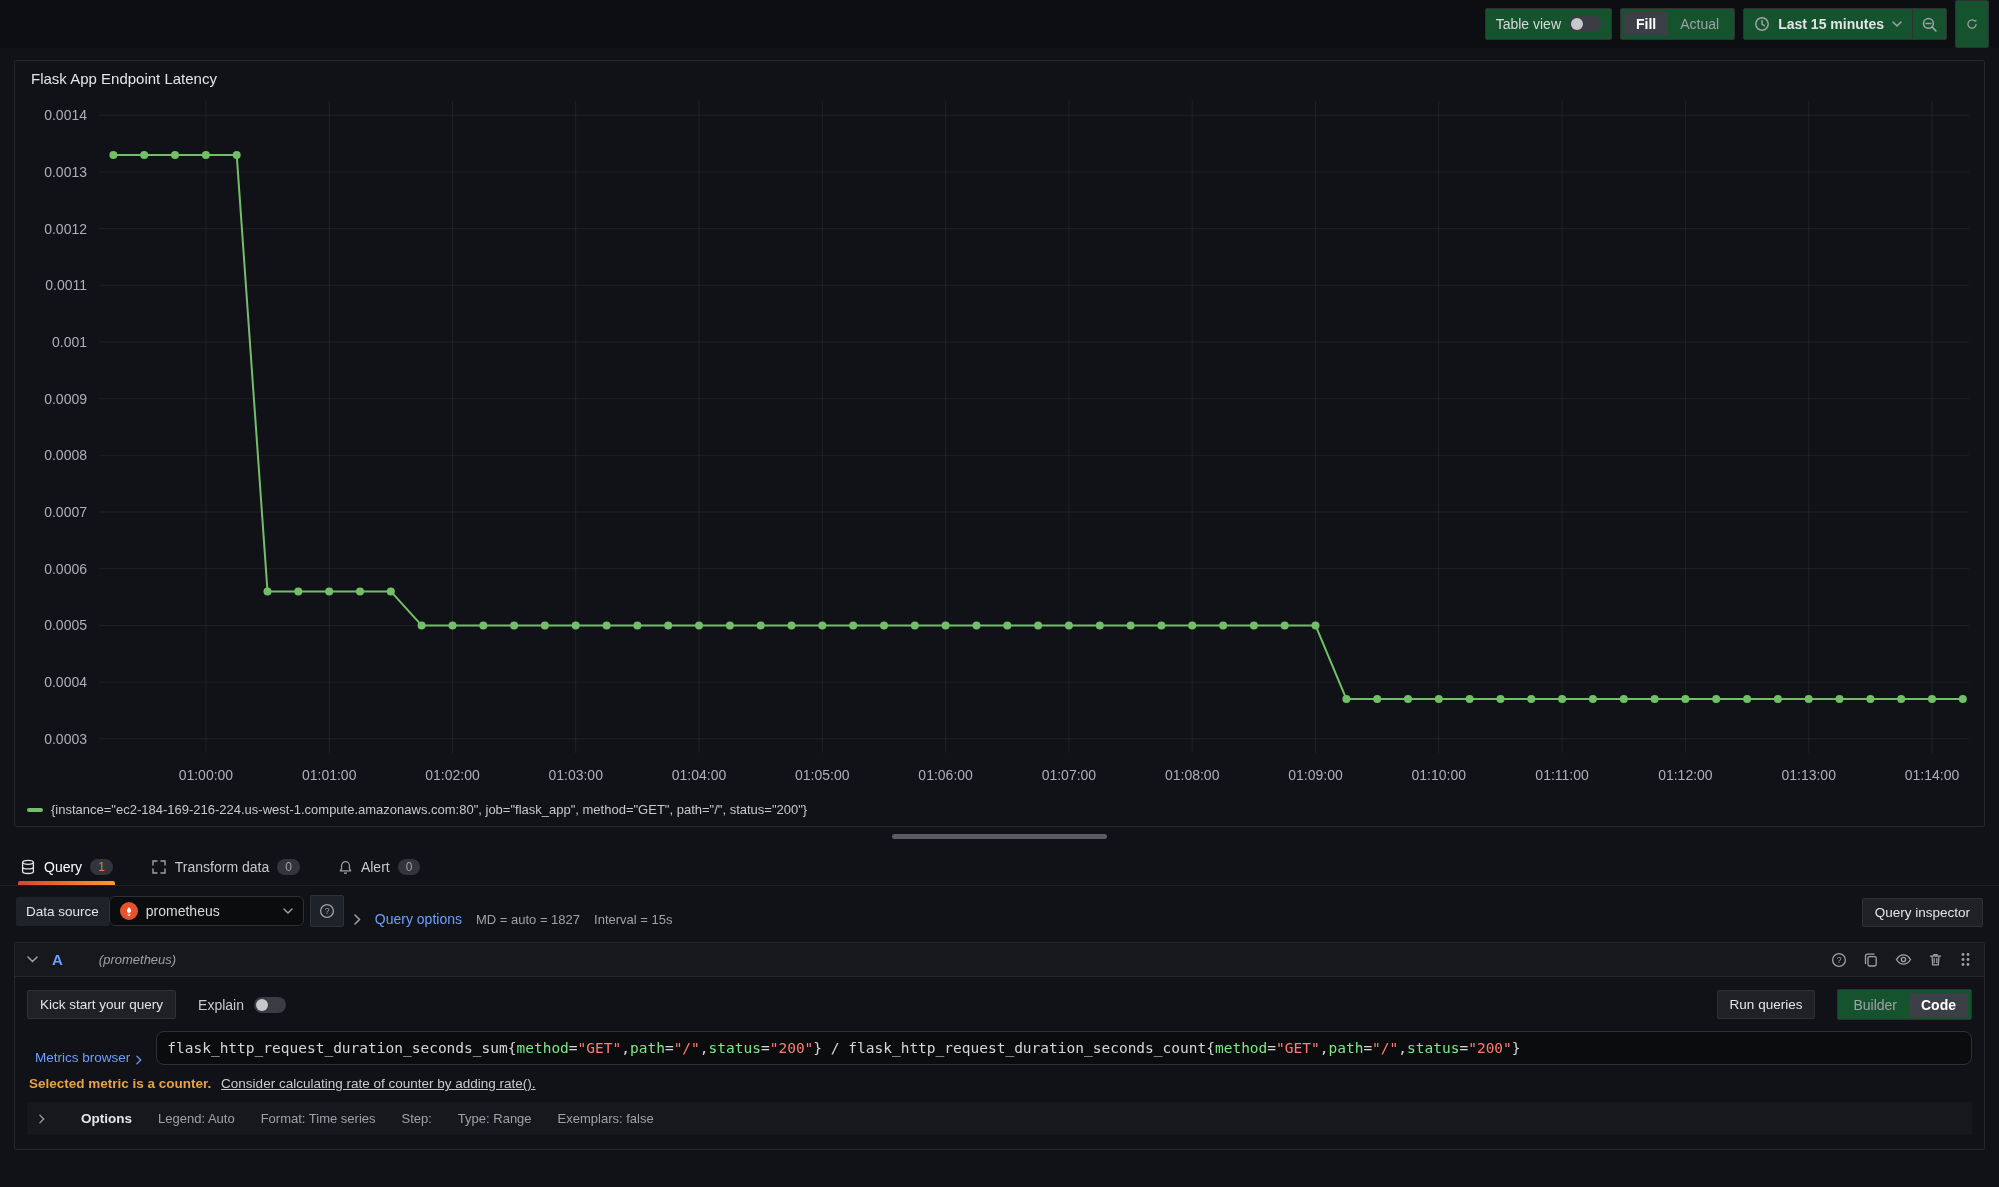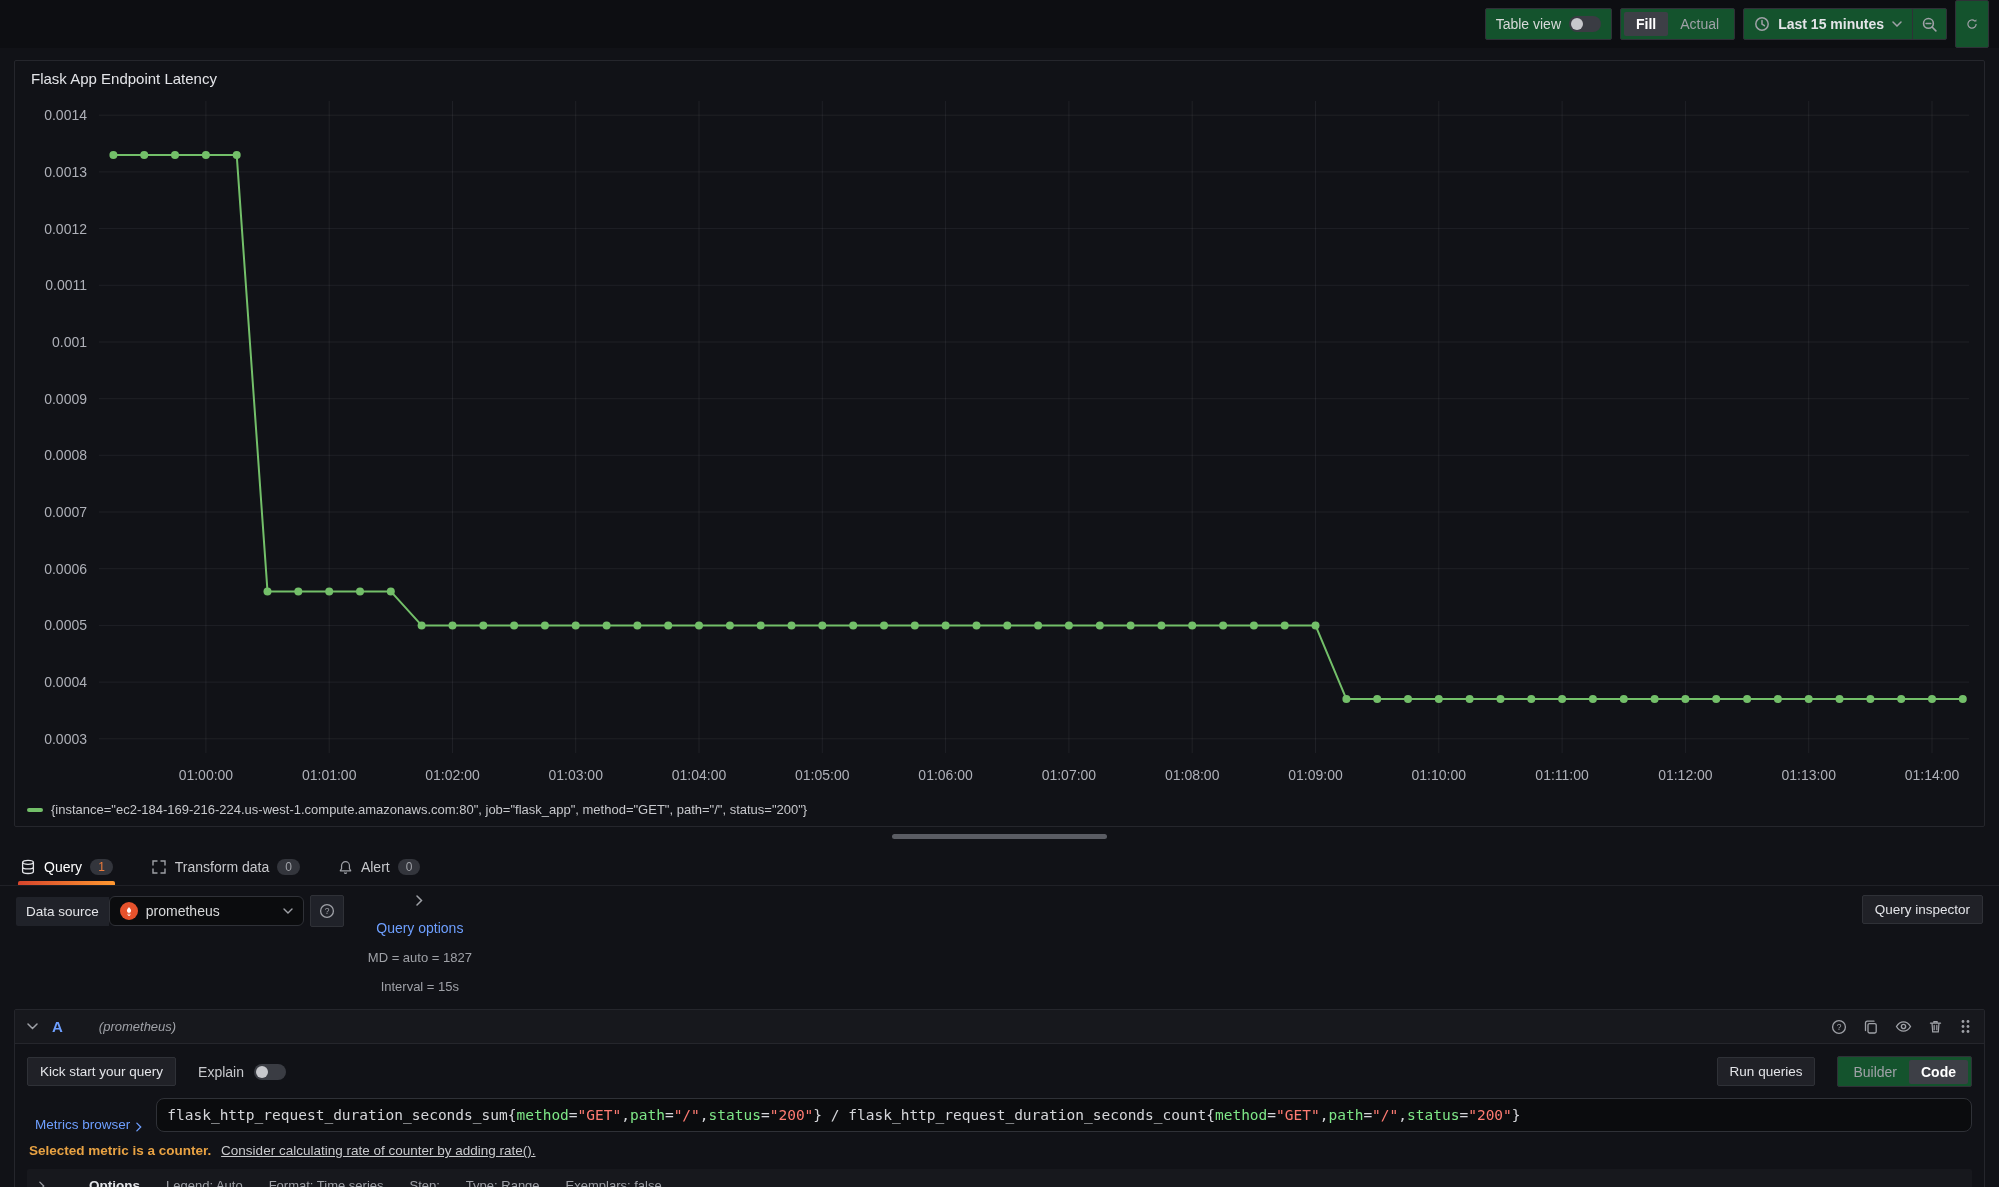--- a/index.html
+++ b/index.html
@@ -53,30 +53,30 @@
   
   .tabs-row { display:flex; gap:34px; padding:6px 18px 0; border-bottom:1px solid #202127; }
   .tab { display:flex; align-items:center; gap:8px; padding:8px 2px 10px; position:relative; cursor:pointer; color:#c7c8cc; }
   .tab.active { color:#fff; }
   .tab.active::after { content:""; position:absolute; left:0; right:0; bottom:0; height:4px; border-radius:2px 2px 0 0;
     background:linear-gradient(90deg,#d7452c,#ff9830); }
   .badge { background:#33353c; color:#9fa1a7; border-radius:9px; font-size:12px; padding:1px 8px; }
   .badge.hot { color:#ec7b3c; }
 
   
-  .ds-row { display:flex; align-items:flex-start; padding:9px 16px; gap:14px; }
+  .ds-row { display:flex; align-items:flex-end; padding:9px 16px; }
   .ds-left { display:flex; align-items:center; }
   .ds-label { background:#202229; border-radius:2px 0 0 2px; padding:7px 10px; font-size:13.5px; color:#e3e4e8; }
   .ds-select { display:flex; align-items:center; gap:8px; background:#0b0c0e; border:1px solid #2f3137; border-radius:6px;
     padding:5px 10px; min-width:195px; cursor:pointer; }
   .ds-select .caret { margin-left:auto; }
   .prom-circ { width:18px; height:18px; border-radius:50%; background:#e6522c; display:flex; align-items:center; justify-content:center; }
   .help-chip { background:#202229; border:1px solid #2f3137; border-radius:2px; width:34px; height:32px; margin-left:6px;
     display:flex; align-items:center; justify-content:center; cursor:pointer; }
-  .qo-row { display:flex; align-items:center; gap:14px; margin-left:10px;flex-direction:column; }
+  .qo-row { display:flex; align-items:center; gap:14px; margin-left:10px; }
   .link-blue { color:#6e9fff; font-weight:500; cursor:pointer; }
   .dim { color:#9fa1a7; font-size:13px; }
   .spacer { flex:1; }
   .btn {
     background:#202127; border:1px solid #2f3137; border-radius:2px; color:#e3e4e8;
     padding:6px 12px; font-size:13.5px; font-weight:500; cursor:pointer; display:inline-flex; align-items:center; gap:6px;
   }
 
   
   .query-card { margin:6px 14px 0; border:1px solid #25262c; border-radius:2px; }
@@ -91,21 +91,21 @@
   .qrow { display:flex; align-items:stretch; }
   .mb-label { display:flex; align-items:flex-end; gap:6px; padding:0 14px 0 8px; color:#6e9fff; font-size:13.5px; font-weight:500; cursor:pointer; }
   .code-field { flex:1; background:#0b0c0e; border:1px solid #2f3137; border-radius:8px; padding:8px 10px;
     font-family:"DejaVu Sans Mono", monospace; font-size:14.5px; color:#d5d6da; white-space:nowrap; overflow:hidden; cursor:text; }
   .tok-label { color:#7ee787; }
   .tok-string { color:#ff7b72; }
   .warn-row { font-size:13.5px; padding-left:2px; }
   .warn-bold { color:#e8a243; font-weight:bold; }
   .warn-link { color:#c9cacd; text-decoration:underline; margin-left:6px; cursor:pointer; }
   .opt-row { background:#17181d; border-radius:2px; display:flex; align-items:center; gap:24px; padding:9px 12px; color:#9fa1a7; font-size:13px; }
-  .opt-title { color:#e3e4e8; font-weight:bold; font-size:13.5px; margin-left:20px; }
+  .opt-title { color:#e3e4e8; font-weight:bold; font-size:13.5px; margin-left:12px; }
 </style>
 </head>
 <body>
 
 <div class="topbar">
   <div class="ctl-group">
     <span>Table view</span>
     <span class="toggle">
         <span class="knob"></span>
       </span>

